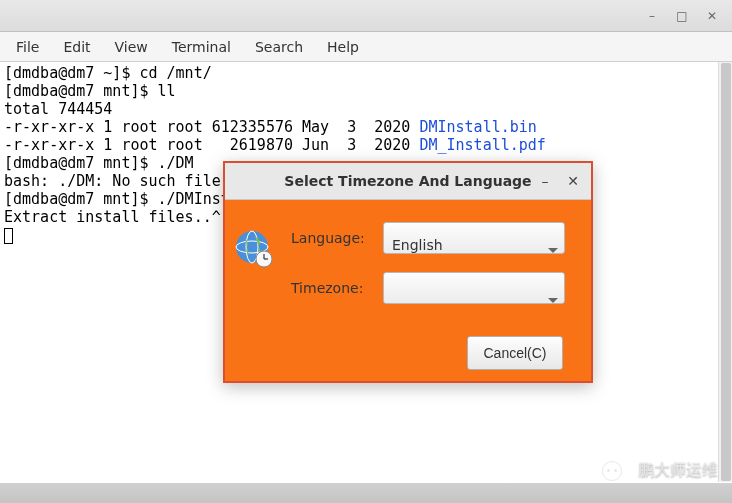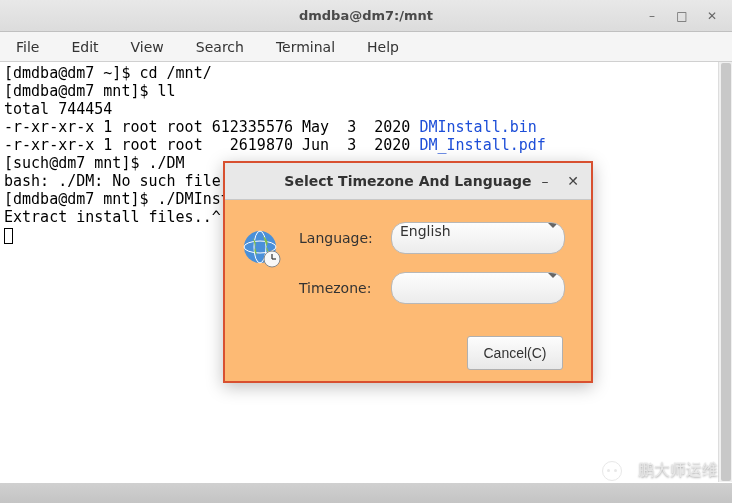--- a/index.html
+++ b/index.html
@@ -32,21 +32,21 @@
       display: flex; align-items: center; justify-content: center;
       color: #666; font-size: 12px; cursor: pointer;
     }
     .menubar {
       height: 30px;
       background: #f5f5f5;
       border-bottom: 1px solid #d0d0d0;
       display: flex;
       align-items: center;
       padding: 0 6px;
-      gap: 12px;
+      gap: 4px;
     }
     .menu-item {
       padding: 4px 10px;
       color: #333;
       font-size: 14px;
       cursor: pointer;
     }
     .terminal {
       font-family: "DejaVu Sans Mono", monospace;
       font-size: 15px;
@@ -76,57 +76,57 @@
       background: #c8c8c8;
       width: 10px; height: 418px;
       margin: 1px auto;
       border-radius: 2px;
     }
     .dialog {
       position: absolute;
       left: 223px; top: 161px;
       width: 370px;
       height: 222px;
-      background: #fdba74;
+      background: #f97316;
       border: 2px solid #d85030;
       box-shadow: 0 4px 16px rgba(0,0,0,0.25);
     }
     .dlg-titlebar {
       height: 37px;
       background: #e8e8e8;
       border-bottom: 1px solid #c8c8c8;
       display: flex;
       align-items: center;
       justify-content: center;
       position: relative;
     }
     .dlg-title { font-weight: bold; font-size: 14px; color: #333; }
     .dlg-ctrls { position: absolute; right: 8px; display: flex; gap: 8px; }
     .dlg-ctrl { width: 20px; text-align: center; color: #444; cursor: pointer; font-size: 14px; }
     .dlg-body {
-      padding: 22px 26px 14px 16px;
+      padding: 22px 26px 14px 8px;
       display: flex;
       gap: 16px;
     }
     .globe-icon {
       width: 42px; height: 42px;
       margin-top: 6px;
       flex-shrink: 0;
     }
     .form-area { flex: 1; }
     .form-row { display: flex; align-items: center; margin-bottom: 18px; gap: 14px; }
     .form-label { width: 78px; color: #333; font-size: 14px; }
     .combo {
       flex: 1;
       height: 32px;
       background: linear-gradient(#fdfdfd, #ececec);
       border: 1px solid #b8b8b8;
-      border-radius: 14px;
-      display: flex;
-      align-items: flex-start;
+      border-radius: 3px;
+      display: flex;
+      align-items: flex-end;
       padding: 0 8px;
       font-size: 14px;
       color: #333;
       position: relative;
       cursor: pointer;
       overflow: hidden;
     }
     .combo-arrow {
       position: absolute; right: 6px;
       width: 0; height: 0;
@@ -180,43 +180,42 @@
       position: absolute;
       bottom: 0; left: 0; right: 0;
       height: 20px;
       background: linear-gradient(#d0d0d0, #c4c4c4);
     }
   </style>
 </head>
 <body>
 
 <div class="titlebar">
-  <span class="titlebar-text">dmdba@dm7:/mnt</span>
   <div class="titlebar-controls">
     <div class="winbtn">–</div>
     <div class="winbtn">□</div>
     <div class="winbtn">✕</div>
   </div>
 </div>
 
 <div class="menubar">
   <span class="menu-item">File</span>
   <span class="menu-item">Edit</span>
   <span class="menu-item">View</span>
+  <span class="menu-item">Terminal</span>
   <span class="menu-item">Search</span>
-  <span class="menu-item">Terminal</span>
   <span class="menu-item">Help</span>
 </div>
 
 <div class="terminal"><span>[dmdba@dm7 ~]$ cd /mnt/</span>
 <span>[dmdba@dm7 mnt]$ ll</span>
 <span>total 744454</span>
 <span>-r-xr-xr-x 1 root root 612335576 May  3  2020 </span><span class="green">DMInstall.bin</span>
 <span>-r-xr-xr-x 1 root root   2619870 Jun  3  2020 </span><span class="green">DM_Install.pdf</span>
-<span>[such@dm7 mnt]$ ./DM</span>
+<span>[dmdba@dm7 mnt]$ ./DM</span>
 <span>bash: ./DM: No such file </span>
 <span>[dmdba@dm7 mnt]$ ./DMInst</span>
 <span>Extract install files..^.</span>
 <span class="cursor-box"></span></div>
 
 <div class="scrollbar">
   <div class="scrollbar-thumb"></div>
 </div>
 
 <div class="dialog">

